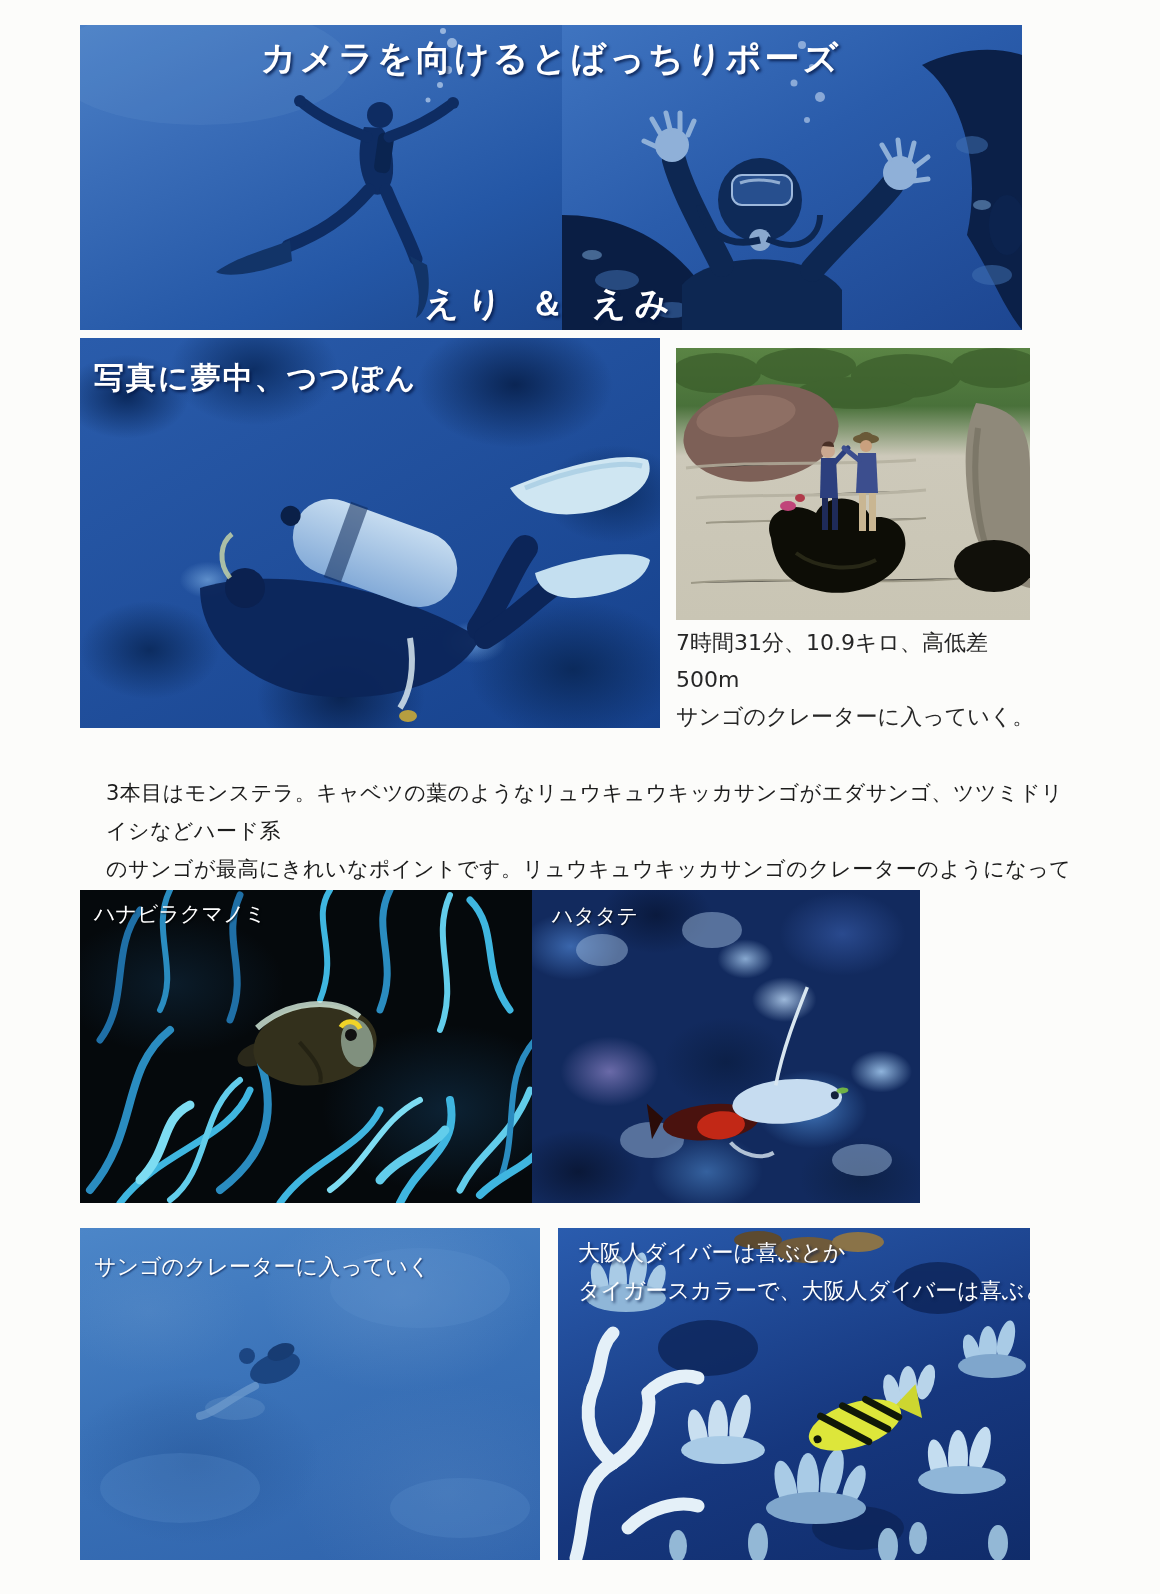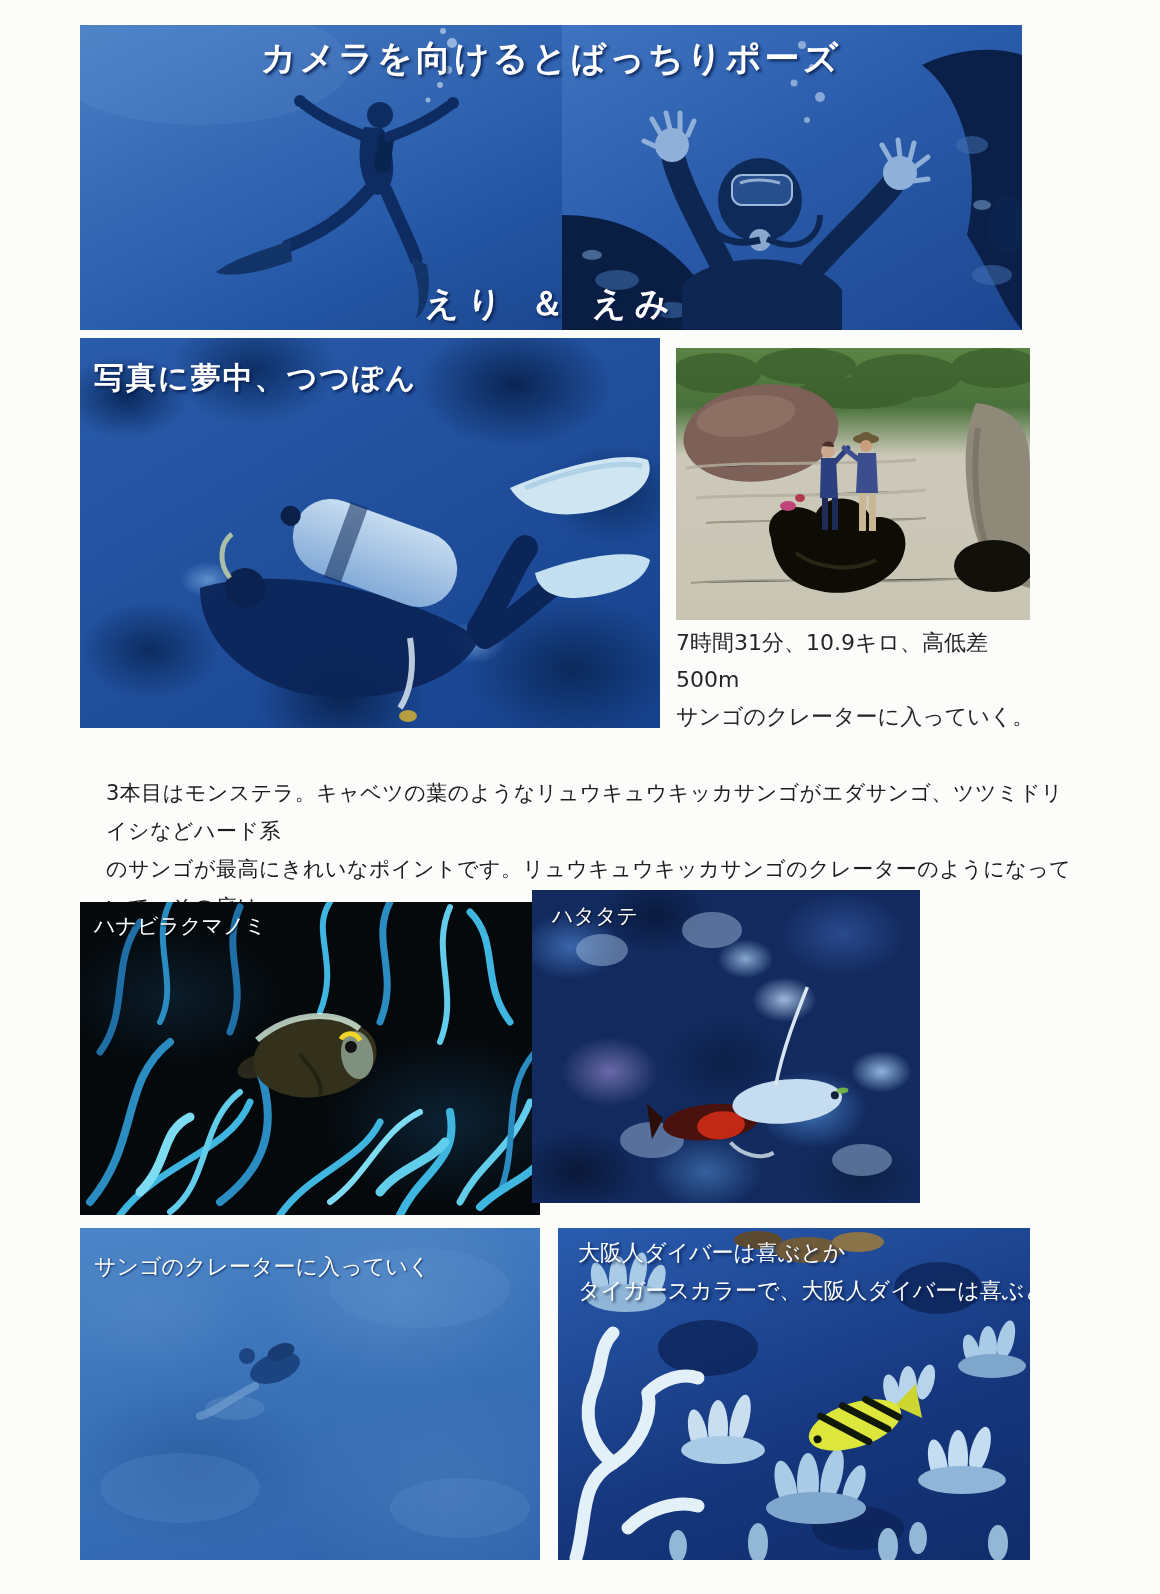--- a/index.html
+++ b/index.html
@@ -48,21 +48,21 @@
     font-size:22px;line-height:37px;color:#262626;}
 
   #main-paragraph{position:absolute;left:80px;top:774px;width:968px;
     font-size:21px;line-height:38px;color:#1c1c1c;letter-spacing:.5px;margin-left:26px;}
 
   
   #photo-anemonefish{left:80px;top:890px;width:460px;height:313px;
     background-color:#05090c;
     background-image:
       radial-gradient(160px 100px at 20% 30%,#0b1c2a 0%,transparent 70%),
-      radial-gradient(180px 120px at 80% 70%,#0c2234 0%,transparent 70%); margin-top: 12px;}
+      radial-gradient(180px 120px at 80% 70%,#0c2234 0%,transparent 70%);}
   #photo-anemonefish .cap{left:14px;top:10px;font-size:21px;font-weight:normal;
     text-shadow:1px 1px 2px rgba(0,0,0,.75);}
 
   #photo-dartfish{left:532px;top:890px;width:388px;height:313px;
     background-color:#122a5e;
     background-image:
       radial-gradient(70px 48px at 10% 18%,#3a66ac 0%,transparent 70%),
       radial-gradient(80px 55px at 32% 8%,#0a1a3e 0%,transparent 70%),
       radial-gradient(40px 28px at 55% 22%,#87a8d0 0%,transparent 70%),
       radial-gradient(90px 60px at 80% 14%,#2a4a8e 0%,transparent 70%),

